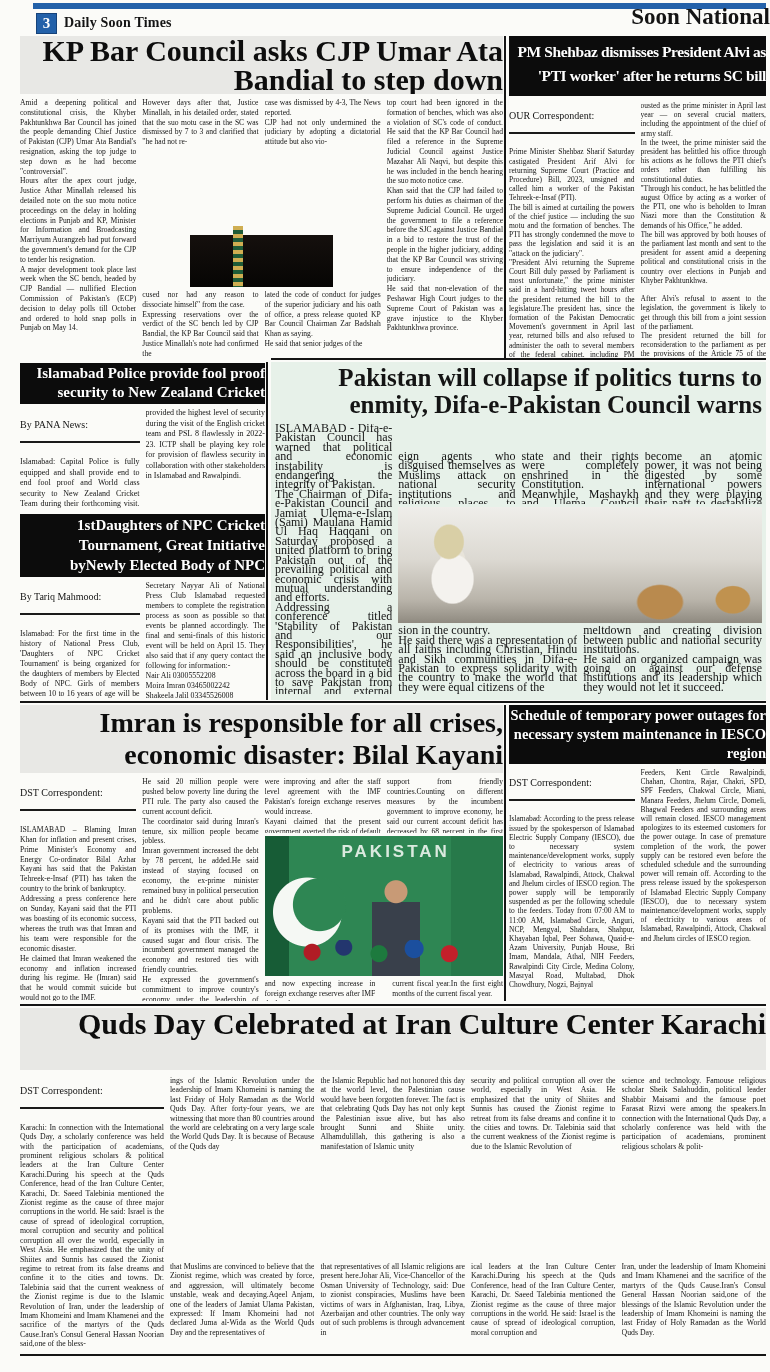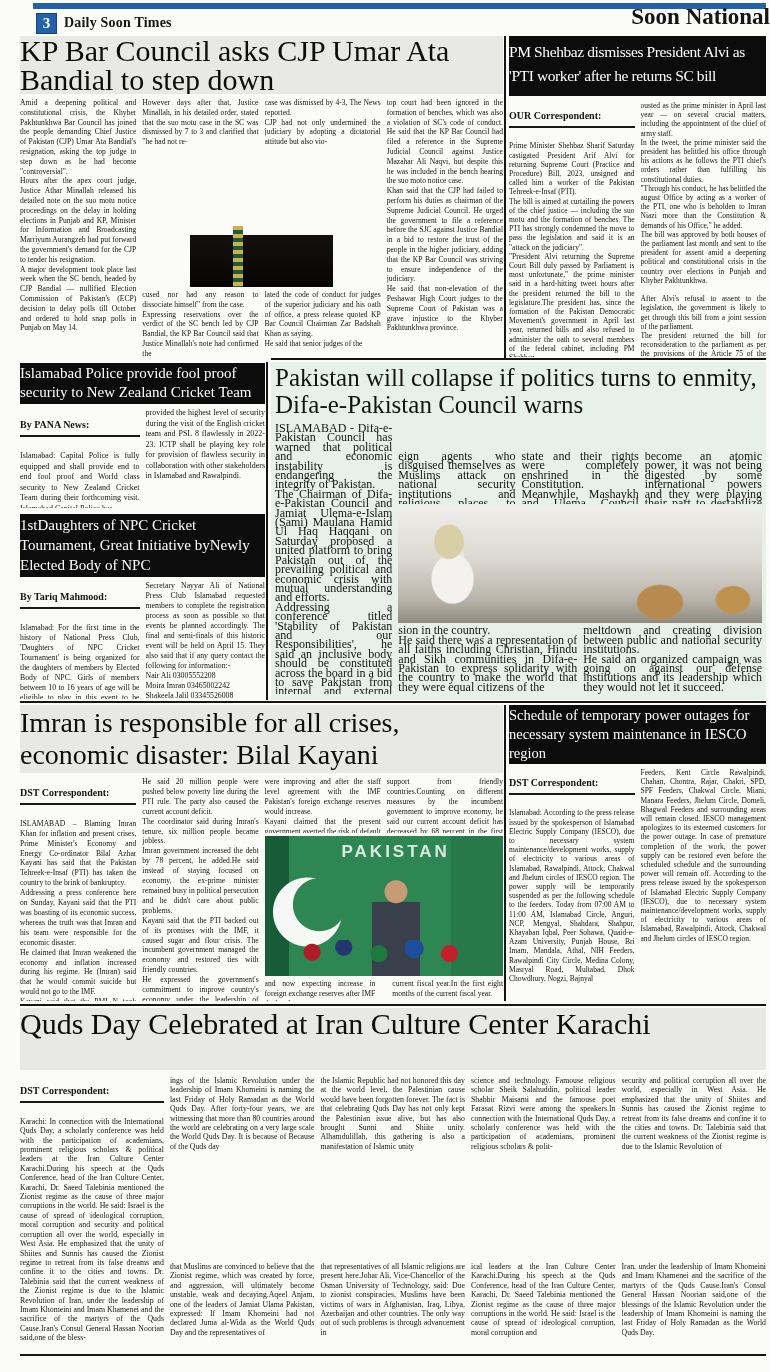--- a/index.html
+++ b/index.html
@@ -5,24 +5,24 @@
   html,body{margin:0;padding:0;}
   body{width:770px;height:1372px;background:#fbfbf8;font-family:"Liberation Serif",serif;color:#141414;}
   .page{position:relative;width:770px;height:1372px;background:#fbfbf8;overflow:hidden;}
 
   .topbar{position:absolute;left:33px;top:3px;width:733px;height:6px;background:#2361a9;}
   .pagenum{position:absolute;left:36px;top:13px;width:19px;height:19px;background:#2361a9;border:1px solid #16437a;color:#fff;font-weight:bold;font-size:15px;text-align:center;line-height:18px;}
   .masthead{position:absolute;left:64px;top:15px;font-size:14px;font-weight:bold;letter-spacing:.2px;}
   .section-title{position:absolute;left:0;top:4px;width:770px;text-align:right;font-size:23px;font-weight:bold;}
 
   .article{position:absolute;overflow:hidden;}
-  .hl{font-weight:normal;text-align:left;overflow:hidden;}
+  .hl{font-weight:bold;text-align:right;overflow:hidden;}
   .hl-gray{background:#e8e8e5;color:#0d0d0d;}
   .hl-black{background:#0c0c0c;color:#fff;}
-  .byline{font-weight:bold;font-size:10px;border-bottom:2px solid #1a1a1a;padding-bottom:4px;margin-bottom:4px;line-height:12px;}
+  .byline{font-weight:normal;font-size:10px;border-bottom:2px solid #1a1a1a;padding-bottom:10px;margin-bottom:4px;line-height:12px;}
   .cols{display:flex;gap:6px;}
   .col{flex:1;text-align:justify;white-space:pre-line;overflow:hidden;}
   .mid{display:flex;flex-direction:column;gap:3px;overflow:hidden;}
   .w2{flex:2.05;}
   .photo{width:100%;overflow:hidden;position:relative;}
 
   
   .art-kp{left:20px;top:36px;width:483px;height:322px;}
   .art-kp .hl{height:58px;font-size:30px;line-height:29px;margin-bottom:4px;}
   .art-kp .cols-main{height:258px;}
@@ -284,22 +284,22 @@
           <div class="col">the Islamic Republic had not honored this day at the world level, the Palestinian cause would have been forgotten forever. The fact is that celebrating Quds Day has not only kept the Palestinian issue alive, but has also brought Sunni and Shiite unity. Alhamdulillah, this gathering is also a manifestation of Islamic unity</div>
         </div>
         <div class="photo photo-quds"></div>
         <div class="cols quds-bottom">
           <div class="col">that Muslims are convinced to believe that the Zionist regime, which was created by force, and aggression, will ultimately become unstable, weak and decaying.Aqeel Anjam, one of the leaders of Jamiat Ulama Pakistan, expressed: If Imam Khomeini had not declared Juma al-Wida as the World Quds Day and the representatives of</div>
           <div class="col">that representatives of all Islamic religions are present here.Johar Ali, Vice-Chancellor of the Osman University of Technology, said: Due to zionist conspiracies, Muslims have been victims of wars in Afghanistan, Iraq, Libya, Azerbaijan and other countries. The only way out of such problems is through advancement in</div>
         </div>
       </div>
       <div class="mid w2">
         <div class="cols quds-top">
+          <div class="col">security and political corruption all over the world, especially in West Asia. He emphasized that the unity of Shiites and Sunnis has caused the Zionist regime to retreat from its false dreams and confine it to the cities and towns. Dr. Talebinia said that the current weakness of the Zionist regime is due to the Islamic Revolution of</div>
           <div class="col">science and technology. Famouse religious scholar Sheik Salahuddin, political leader Shabbir Maisami and the famouse poet Farasat Rizvi were among the speakers.In connection with the International Quds Day, a scholarly conference was held with the participation of academians, prominent religious scholars &amp; polit-</div>
-          <div class="col">security and political corruption all over the world, especially in West Asia. He emphasized that the unity of Shiites and Sunnis has caused the Zionist regime to retreat from its false dreams and confine it to the cities and towns. Dr. Talebinia said that the current weakness of the Zionist regime is due to the Islamic Revolution of</div>
         </div>
         <div class="photo photo-quds"></div>
         <div class="cols quds-bottom">
           <div class="col">ical leaders at the Iran Culture Center Karachi.During his speech at the Quds Conference, head of the Iran Culture Center, Karachi, Dr. Saeed Talebinia mentioned the Zionist regime as the cause of three major corruptions in the world. He said: Israel is the cause of spread of ideological corruption, moral corruption and</div>
           <div class="col">Iran, under the leadership of Imam Khomeini and Imam Khamenei and the sacrifice of the martyrs of the Quds Cause.Iran's Consul General Hassan Noorian said,one of the blessings of the Islamic Revolution under the leadership of Imam Khomeini is naming the last Friday of Holy Ramadan as the World Quds Day.</div>
         </div>
       </div>
     </div>
   </div>
 

